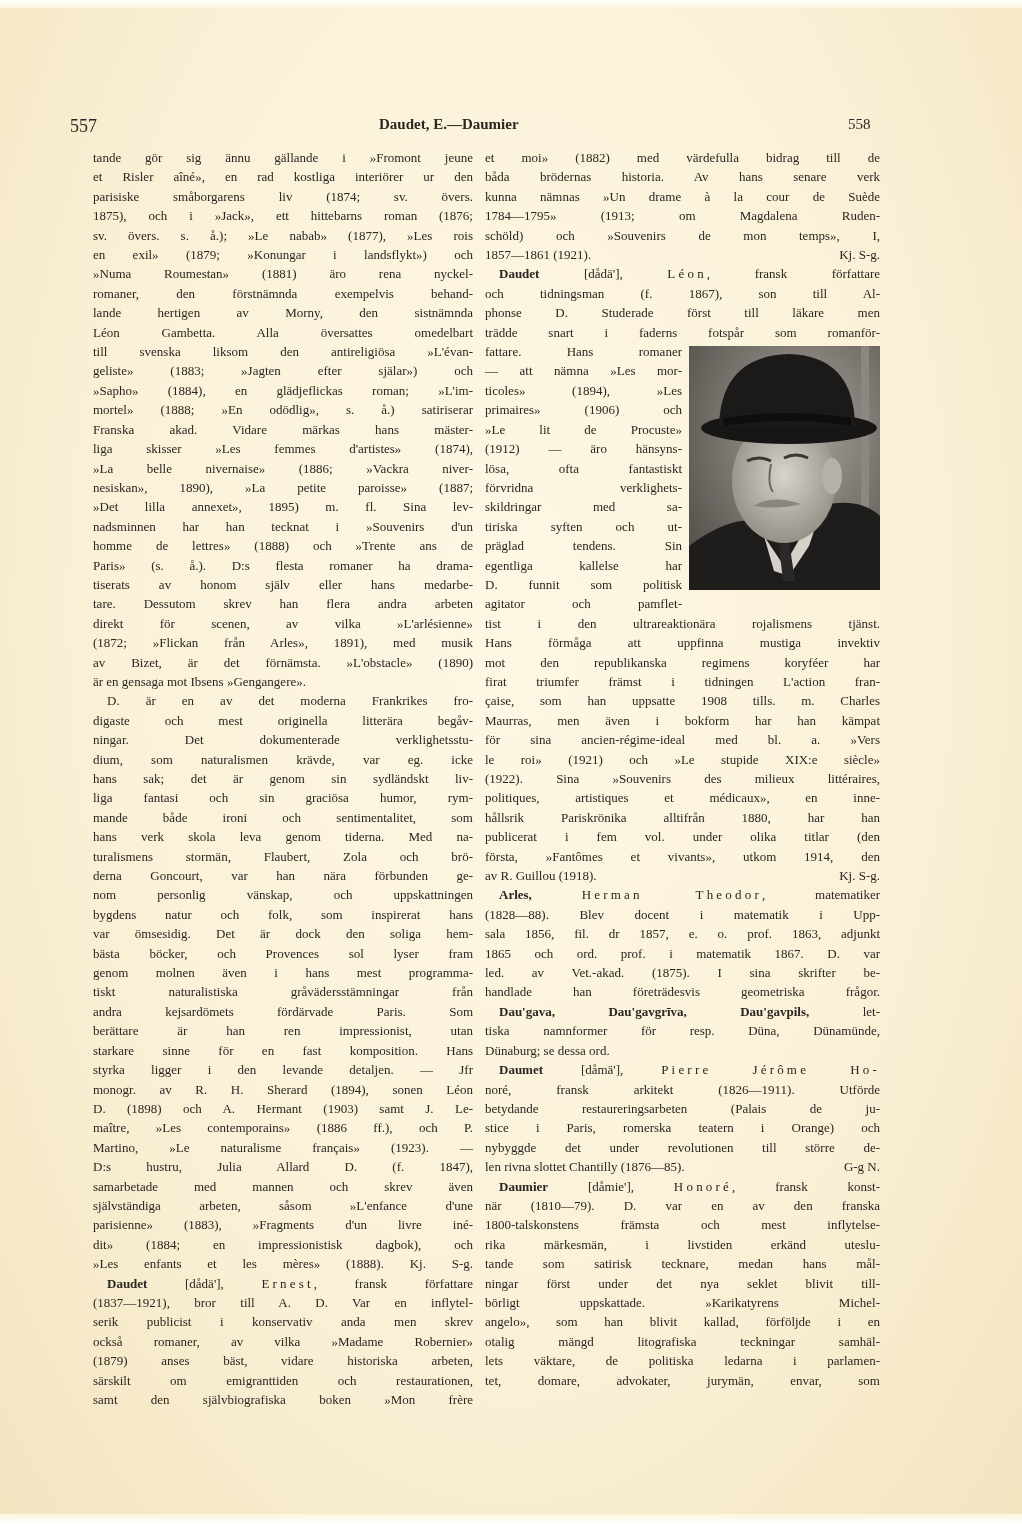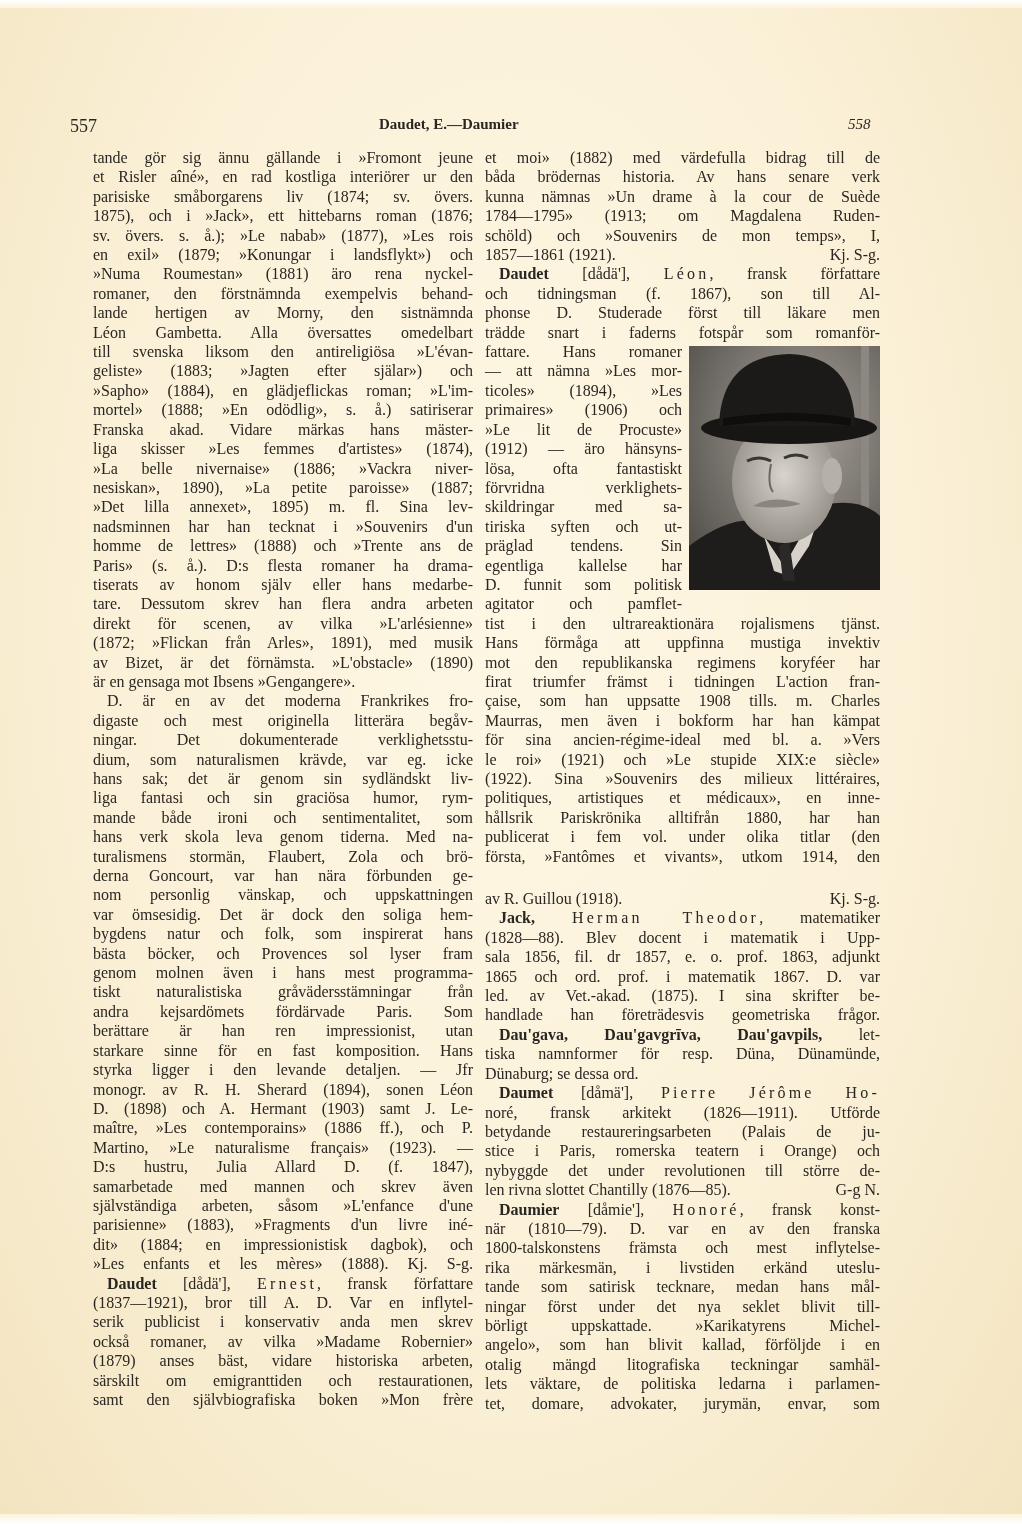--- a/index.html
+++ b/index.html
@@ -21,26 +21,26 @@
   .edge-bottom {
     position: absolute; left: 0; bottom: 0; width: 1022px; height: 10px;
     background: linear-gradient(#fbf3dc, #ffffff);
   }
   .header {
     position: absolute; top: 112px; left: 0; width: 1022px; height: 24px;
     font-family: "Liberation Serif", serif; font-size: 15px; font-weight: bold;
   }
   .header .pn-left { position: absolute; left: 70px; top: 4px; font-weight: normal; font-size: 18px; }
   .header .title { position: absolute; left: 379px; top: 4px; text-align: right; }
-  .header .pn-right { position: absolute; left: 848px; top: 4px; font-weight: normal; font-size: 15px; font-style: italic; }
+  .header .pn-right { position: absolute; left: 848px; top: 4px; font-weight: normal; font-size: 15px; }
 
   .col {
     position: absolute; top: 148px;
     font-family: "Liberation Serif", serif;
-    font-size: 16px; line-height: 19.4px;
+    font-size: 13px; line-height: 19.4px;
     text-align: justify;
     hyphens: none;
   }
   .col.left { left: 93px; width: 380px; }
   .col.right { left: 485px; width: 395px; }
   .col p { margin: 0; text-indent: 14px; }
   .col p.cont { text-indent: 0; }
   .col .line { display: block; text-align: justify; text-align-last: justify; white-space: nowrap; }
   .col .line.last { text-align-last: left; }
   .col .line.sig { text-align-last: justify; }
@@ -105,22 +105,22 @@
       <span class="line">digaste och mest originella litterära begåv-</span>
       <span class="line">ningar. Det dokumenterade verklighetsstu-</span>
       <span class="line">dium, som naturalismen krävde, var eg. icke</span>
       <span class="line">hans sak; det är genom sin sydländskt liv-</span>
       <span class="line">liga fantasi och sin graciösa humor, rym-</span>
       <span class="line">mande både ironi och sentimentalitet, som</span>
       <span class="line">hans verk skola leva genom tiderna. Med na-</span>
       <span class="line">turalismens stormän, Flaubert, Zola och brö-</span>
       <span class="line">derna Goncourt, var han nära förbunden ge-</span>
       <span class="line">nom personlig vänskap, och uppskattningen</span>
+      <span class="line">bygdens natur och folk, som inspirerat hans</span>
       <span class="line">var ömsesidig. Det är dock den soliga hem-</span>
-      <span class="line">bygdens natur och folk, som inspirerat hans</span>
       <span class="line">bästa böcker, och Provences sol lyser fram</span>
       <span class="line">genom molnen även i hans mest programma-</span>
       <span class="line">tiskt naturalistiska gråvädersstämningar från</span>
       <span class="line">andra kejsardömets fördärvade Paris. Som</span>
       <span class="line">berättare är han ren impressionist, utan</span>
       <span class="line">starkare sinne för en fast komposition. Hans</span>
       <span class="line">styrka ligger i den levande detaljen. — Jfr</span>
       <span class="line">monogr. av R. H. Sherard (1894), sonen Léon</span>
       <span class="line">D. (1898) och A. Hermant (1903) samt J. Le-</span>
       <span class="line">maître, »Les contemporains» (1886 ff.), och P.</span>
@@ -181,28 +181,28 @@
       <span class="line">firat triumfer främst i tidningen L'action fran-</span>
       <span class="line">çaise, som han uppsatte 1908 tills. m. Charles</span>
       <span class="line">Maurras, men även i bokform har han kämpat</span>
       <span class="line">för sina ancien-régime-ideal med bl. a. »Vers</span>
       <span class="line">le roi» (1921) och »Le stupide XIX:e siècle»</span>
       <span class="line">(1922). Sina »Souvenirs des milieux littéraires,</span>
       <span class="line">politiques, artistiques et médicaux», en inne-</span>
       <span class="line">hållsrik Pariskrönika alltifrån 1880, har han</span>
       <span class="line">publicerat i fem vol. under olika titlar (den</span>
       <span class="line">första, »Fantômes et vivants», utkom 1914, den</span>
-      <span class="line" style="display:flex;justify-content:space-between;margin-top:23px;">
+      <span class="line" style="display:flex;justify-content:space-between;">
           <span>av R. Guillou (1918).</span>
           <span>Kj. S-g.</span>
         </span>
     </p>
 
     <p class="cont">
-      <span class="line" style="padding-left:14px;"><b class="hw">Jack,</b> <span class="sp">Herman Theodor</span><span>, matematiker</span></span>
+      <span class="line" style="padding-left:14px;"><b class="hw">Arles,</b> <span class="sp">Herman Theodor</span><span>, matematiker</span></span>
       <span class="line">(1828—88). Blev docent i matematik i Upp-</span>
       <span class="line">sala 1856, fil. dr 1857, e. o. prof. 1863, adjunkt</span>
       <span class="line">1865 och ord. prof. i matematik 1867. D. var</span>
       <span class="line">led. av Vet.-akad. (1875). I sina skrifter be-</span>
       <span class="line">handlade han företrädesvis geometriska frågor.</span>
     </p>
 
     <p class="cont">
       <span class="line" style="padding-left:14px;"><b class="hw">Dau'gava, Dau'gavgrīva, Dau'gavpils,</b><span> let-</span></span>
       <span class="line">tiska namnformer för resp. Düna, Dünamünde,</span>

